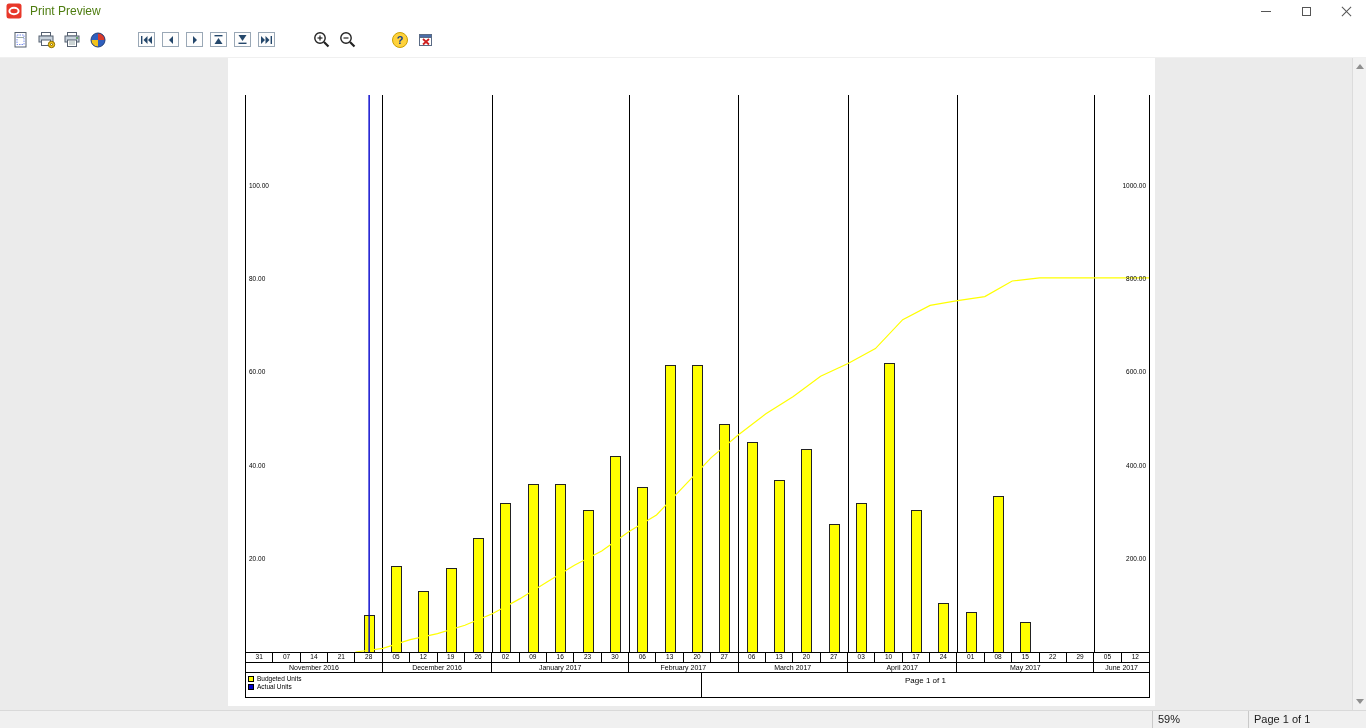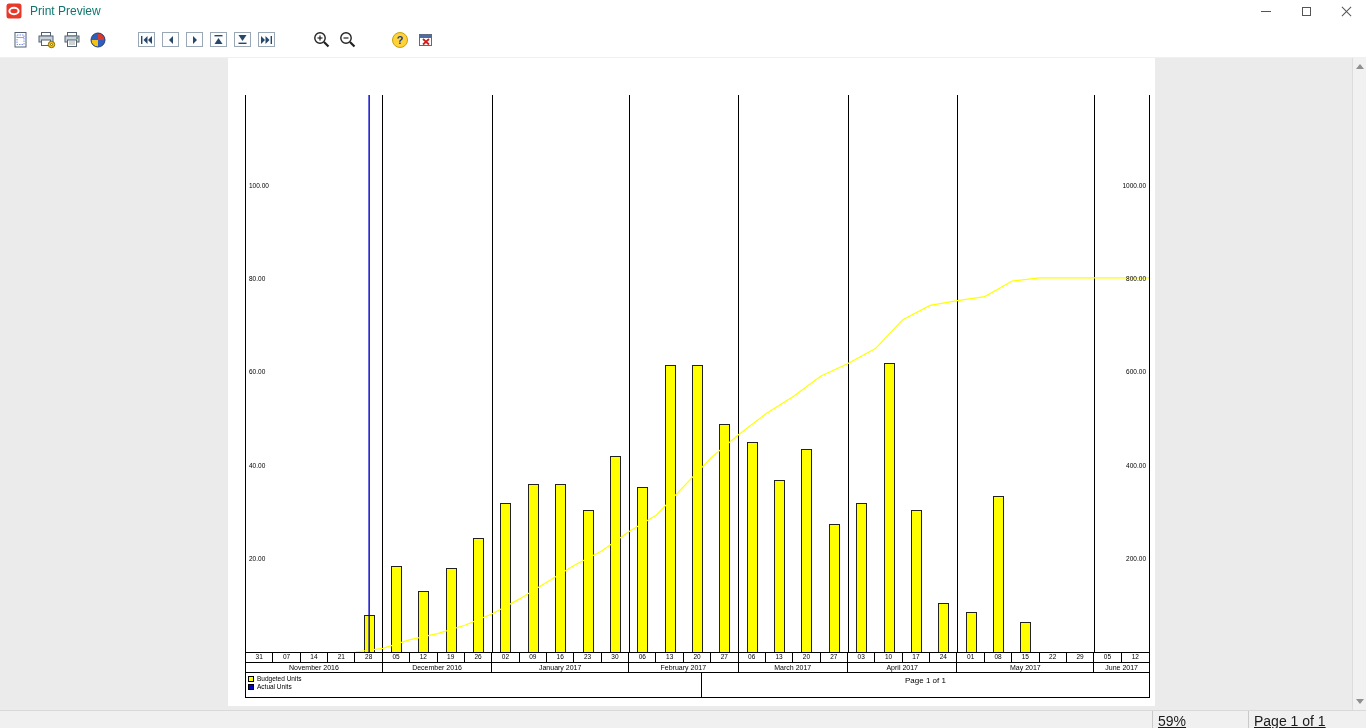--- a/index.html
+++ b/index.html
@@ -3,21 +3,21 @@
 <meta charset="utf-8">
 <style>
   * { box-sizing: border-box; margin: 0; padding: 0; }
   html, body { width: 1366px; height: 728px; overflow: hidden; background: #fff;
                font-family: "Liberation Sans", sans-serif; }
 
   
   .titlebar { position: absolute; left: 0; top: 0; width: 1366px; height: 22px;
               background: #fff; display: flex; align-items: center; padding-left: 6px; }
   .app-icon { width: 16px; height: 16px; display: inline-flex; }
-  .win-title { margin-left: 8px; font-size: 12px; color: #0f766e; }
+  .win-title { margin-left: 8px; font-size: 12px; color: #4d7c0f; }
   .win-controls { margin-left: auto; display: flex; height: 22px; }
   .win-btn { width: 40px; height: 22px; display: flex; align-items: center; justify-content: center; }
   .glyph-min { width: 10px; height: 1px; background: #555; }
   .glyph-max { width: 9px; height: 9px; border: 1px solid #555; }
   .glyph-x { position: relative; width: 11px; height: 11px; }
   .glyph-x::before, .glyph-x::after { content: ""; position: absolute; left: -1px; top: 5px;
               width: 13px; height: 1px; background: #555; }
   .glyph-x::before { transform: rotate(45deg); }
   .glyph-x::after  { transform: rotate(-45deg); }
 
@@ -79,21 +79,21 @@
   .vs-up { top: 0; } .vs-down { bottom: 0; }
   .tri-up { width: 0; height: 0; border-left: 4px solid transparent; border-right: 4px solid transparent;
             border-bottom: 5px solid #8f8f8f; }
   .tri-down { width: 0; height: 0; border-left: 4px solid transparent; border-right: 4px solid transparent;
               border-top: 5px solid #8f8f8f; }
   .vs-track { position: absolute; left: 0; top: 17px; width: 13px; bottom: 17px; }
 
   
   .statusbar { position: absolute; left: 0; bottom: 0; width: 1366px; height: 18px;
                background: #f0f0f0; border-top: 1px solid #d9d9d9; display: flex;
-               font-size: 14px; color: #1a1a1a; text-decoration: underline; }
+               font-size: 11px; color: #1a1a1a; }
   .sb-fill { flex: 1; }
   .sb-zoom { flex: 0 0 96px; border-left: 1px solid #c9c9c9; padding: 2px 0 0 5px; }
   .sb-page { flex: 0 0 118px; border-left: 1px solid #c9c9c9; padding: 2px 0 0 5px; }
 </style>
 </head>
 <body>
 
 <div class="titlebar">
   <span class="app-icon">
     <svg width="16" height="16" viewBox="0 0 16 16">

